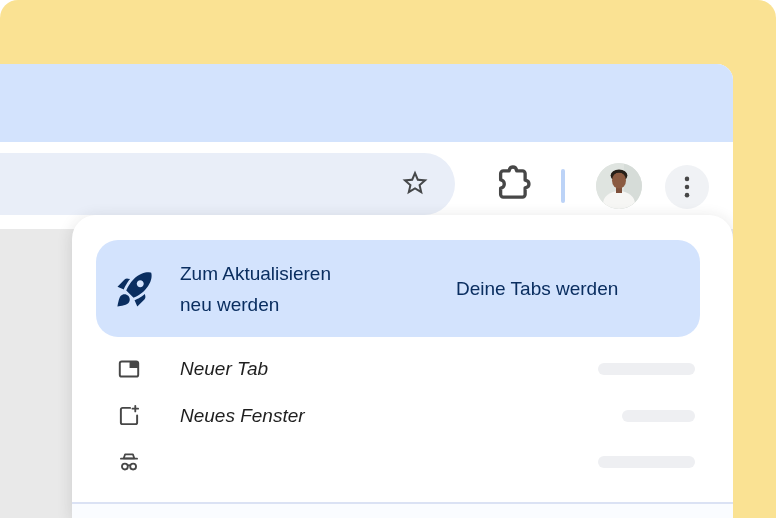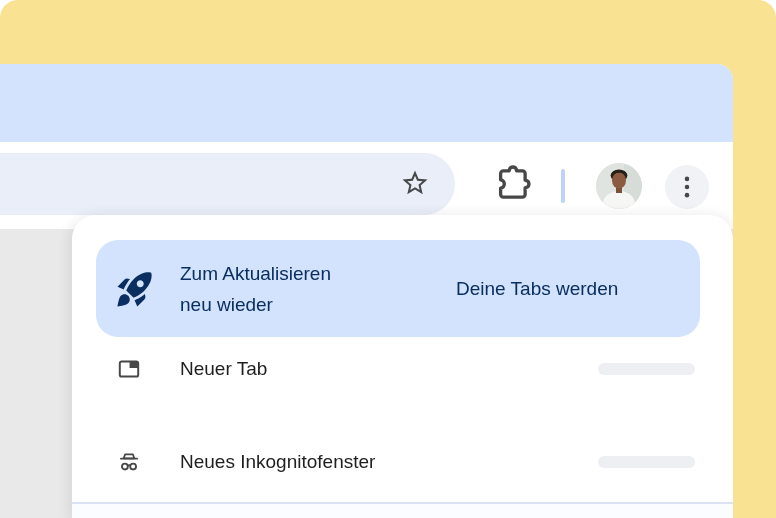--- a/index.html
+++ b/index.html
@@ -35,21 +35,21 @@
               border-radius:24px 24px 0 0;box-shadow:0 3px 16px rgba(32,33,36,.14);}
   .update-banner{position:absolute;left:24px;top:25px;width:604px;height:97px;background:#d3e3fd;
                  border-radius:22px;display:flex;align-items:center;border:none;padding:0;
                  cursor:pointer;text-align:left;}
   .rocket-wrap{margin-left:18px;width:42px;height:42px;flex:none;}
   .banner-col{font-size:19px;line-height:31px;color:#0a2e60;}
   .banner-col.action{margin-left:24px;width:276px;flex:none;}
   .banner-col.info{flex:none;text-align:center;}
 
   .menu-item{position:absolute;left:0;width:661px;height:46px;background:transparent;border:none;
-             padding:0;cursor:pointer;text-align:left;}
+             padding:0;cursor:pointer;text-align:left;font-style:italic;}
   .menu-item .mi-icon{position:absolute;left:44px;top:50%;transform:translateY(-50%);width:26px;height:26px;}
   .menu-item .mi-label{position:absolute;left:108px;top:50%;transform:translateY(-50%);
                        font-size:19px;color:#1f1f1f;white-space:nowrap;}
   .menu-item .mi-shortcut{position:absolute;top:50%;transform:translateY(-50%);height:12px;
                           border-radius:6px;background:#eeeff2;}
   .item-0{top:131px;} .item-1{top:178px;} .item-2{top:224px;}
   .item-0 .mi-shortcut{left:526px;width:97px;}
   .item-1 .mi-shortcut{left:550px;width:73px;}
   .item-2 .mi-shortcut{left:526px;width:97px;}
 
@@ -124,46 +124,53 @@
     <div class="content-area"></div>
 
     <div class="menu-panel">
 
       <button class="update-banner">
         <svg class="rocket-wrap" viewBox="0 0 24 24">
           <path fill="#0a2e60" fill-rule="evenodd" d="M9.19 6.35c-2.04 2.29-3.44 5.58-3.57 5.89L2 10.69l4.05-4.05c.47-.47 1.15-.68 1.81-.55l1.33.26zM11.17 17s3.74-1.55 5.89-3.7c5.4-5.4 4.5-9.62 4.21-10.57-.95-.3-5.17-1.19-10.57 4.21C8.55 9.09 7 12.83 7 12.83L11.17 17zm6.48-2.19c-2.29 2.04-5.58 3.44-5.89 3.57L13.31 22l4.05-4.05c.47-.47.68-1.15.55-1.81l-.26-1.33zM9 18c0 .83-.34 1.58-.88 2.12C6.94 21.3 2 22 2 22s.7-4.94 1.88-6.12C4.42 15.34 5.17 15 6 15c.83 0 1.58.34 2.12.88S9 17.17 9 18zm4-9c0-1.1.9-2 2-2s2 .9 2 2-.9 2-2 2-2-.9-2-2z"></path>
         </svg>
         <span class="banner-col action">
           <span>Zum Aktualisieren</span><br>
-          <span>neu wieder</span>
+          <span>neu werden</span>
         </span>
         <span class="banner-col info">
           <span>Deine Tabs werden</span><br>
         </span>
       </button>
 
       <button class="menu-item item-0">
         <svg class="mi-icon" viewBox="0 0 24 24">
           <rect x="3.5" y="5" width="17" height="14" rx="1.8" fill="none" stroke="#474747" stroke-width="1.8"></rect>
           <path d="M12.5 5 H18.7 a1.8 1.8 0 0 1 1.8 1.8 V11 H12.5 z" fill="#474747"></path>
         </svg>
         <span class="mi-label">Neuer Tab</span>
         <span class="mi-shortcut"></span>
       </button>
 
+      <button class="menu-item item-1">
+        <svg class="mi-icon" viewBox="0 0 24 24">
+          <path d="M13 4.5 H6 a1.5 1.5 0 0 0 -1.5 1.5 v12 a1.5 1.5 0 0 0 1.5 1.5 h12 a1.5 1.5 0 0 0 1.5 -1.5 V11.5" fill="none" stroke="#474747" stroke-width="1.8" stroke-linecap="round"></path>
+          <path d="M17.8 2.6 v5.2 M15.2 5.2 h5.2" fill="none" stroke="#474747" stroke-width="1.7" stroke-linecap="round"></path>
+        </svg>
+        <span class="mi-label">Neues Fenster</span>
+        <span class="mi-shortcut"></span>
+      </button>
 
       <button class="menu-item item-2">
         <svg class="mi-icon" viewBox="0 0 24 24">
           <path d="M8.4 5 h7.2 l1.3 3.6 h-9.8 z" fill="none" stroke="#474747" stroke-width="1.6" stroke-linejoin="round"></path>
           <path d="M4.6 8.9 h14.8" stroke="#474747" stroke-width="1.8" stroke-linecap="round" fill="none"></path>
           <circle cx="8.2" cy="16.2" r="2.7" fill="none" stroke="#474747" stroke-width="1.7"></circle>
           <circle cx="15.8" cy="16.2" r="2.7" fill="none" stroke="#474747" stroke-width="1.7"></circle>
           <path d="M10.8 15.4 c.8-.7 1.6-.7 2.4 0" fill="none" stroke="#474747" stroke-width="1.5" stroke-linecap="round"></path>
         </svg>
-        <span class="mi-label">Neues Inkognitofenster</span>
         <span class="mi-shortcut"></span>
       </button>
 
       <div class="menu-divider"></div>
       <div class="menu-footer"></div>
     </div>
 
   </div>
 </div>
 

